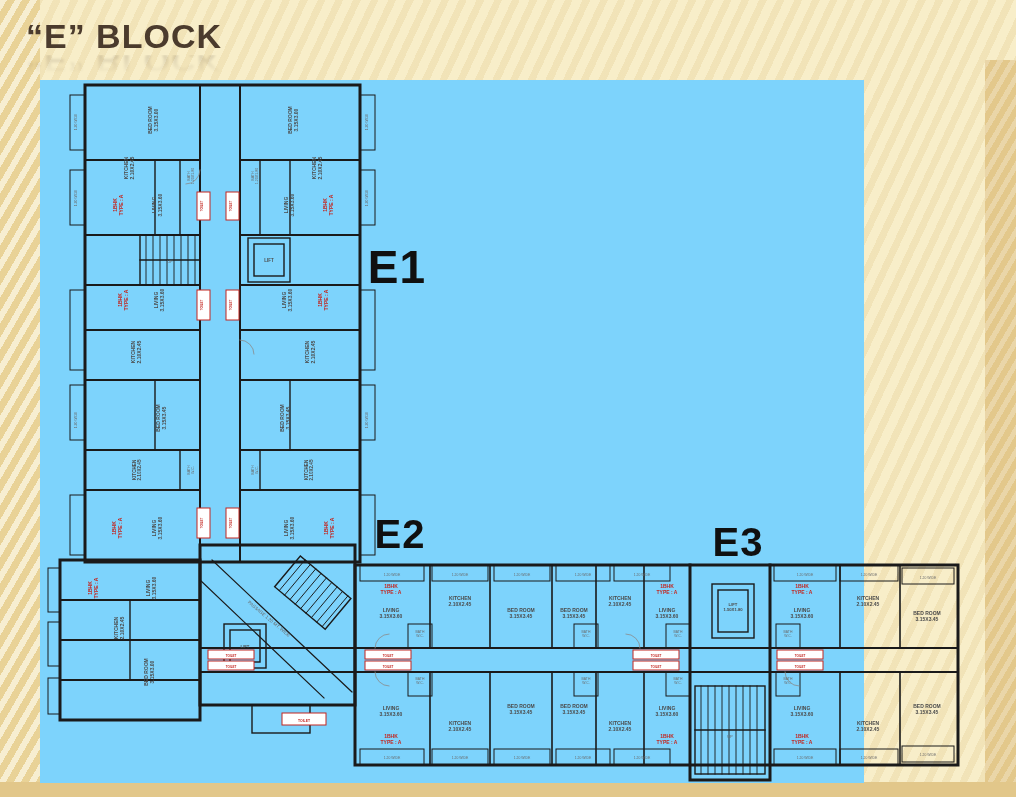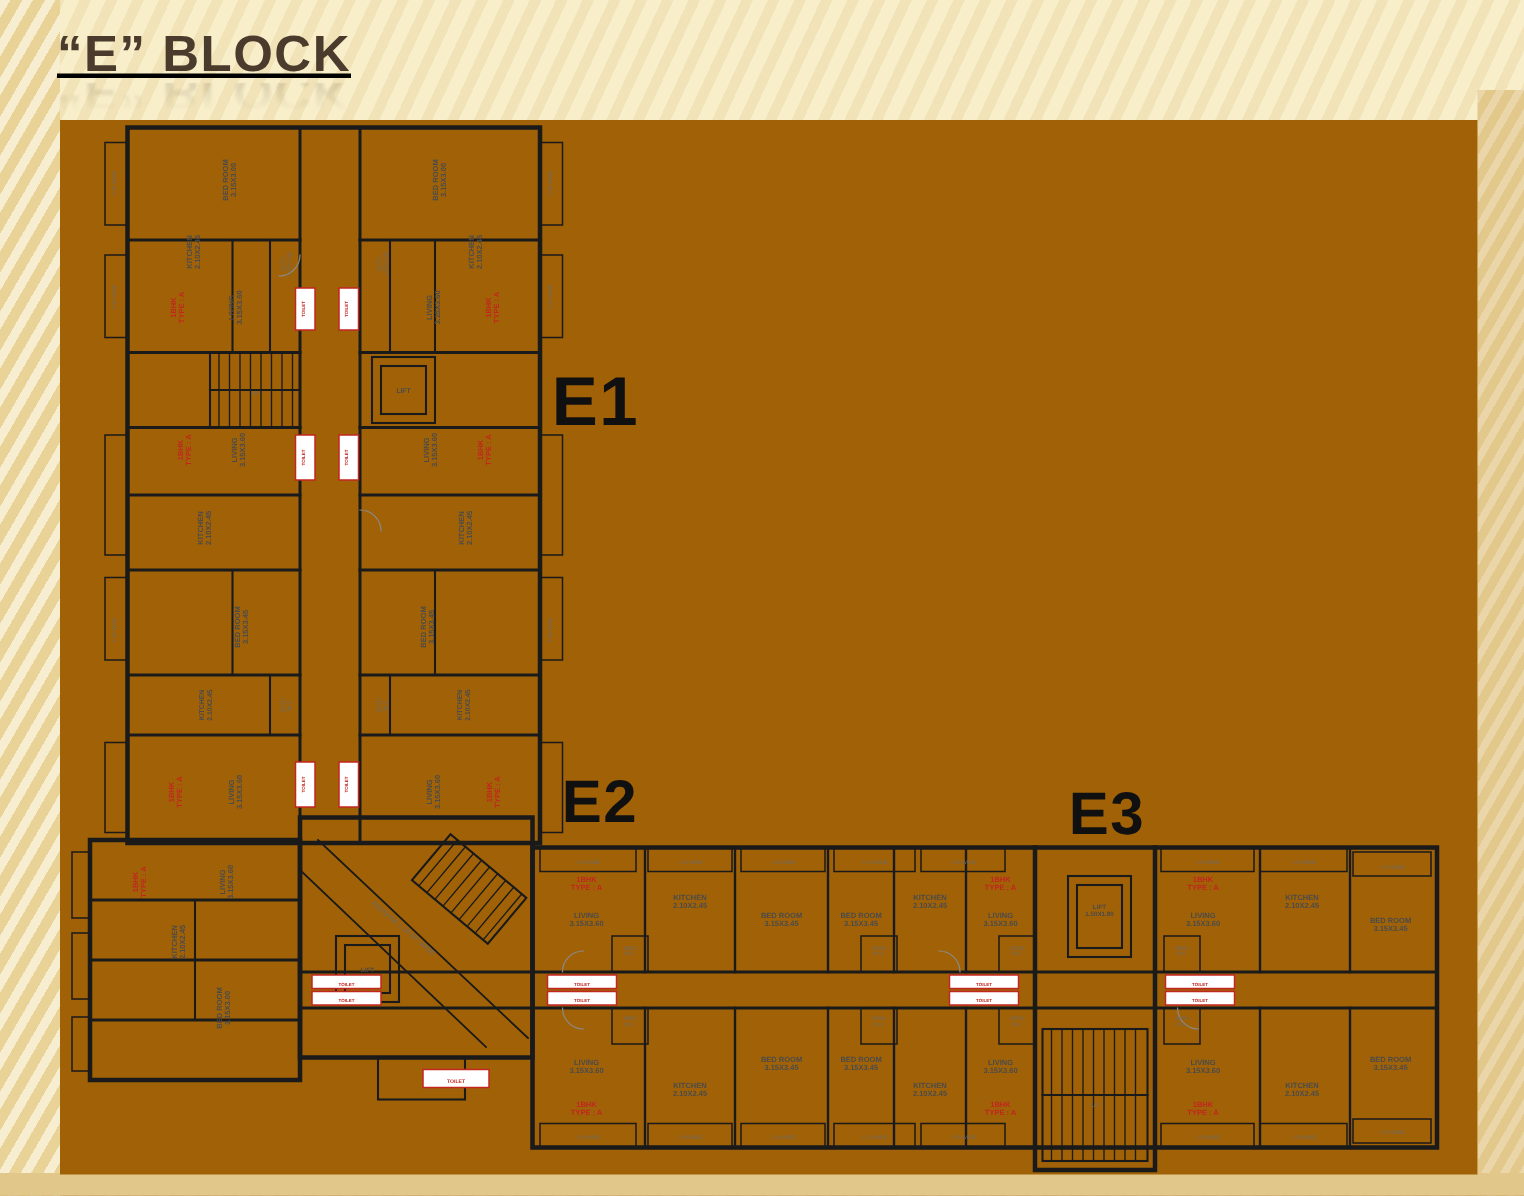--- a/index.html
+++ b/index.html
@@ -20,36 +20,36 @@
   .band-right{
     left:985px;top:60px;width:31px;height:737px;
     background:
       repeating-linear-gradient(120deg, rgba(255,255,255,.25) 0 5px, rgba(0,0,0,0) 5px 11px),
       #e3c88b;
   }
   .band-bottom{
     left:0;top:782px;width:1016px;height:15px;
     background:#e2c78a;
   }
-  .title-block{position:absolute;left:38px;top:18px;text-decoration:underline;}
+  .title-block{position:absolute;left:26px;top:18px;}
   .slide-title{
     font-size:34px;font-weight:bold;letter-spacing:1px;
     color:#4b3b2d;line-height:1.1;
   }
   .reflection{
     transform:scaleY(-1);
     opacity:.20;
     filter:blur(1px);
     height:24px;overflow:hidden;
     -webkit-mask-image:linear-gradient(to bottom, rgba(0,0,0,0) 20%, rgba(0,0,0,.8) 100%);
             mask-image:linear-gradient(to bottom, rgba(0,0,0,0) 20%, rgba(0,0,0,.8) 100%);
   }
   .plan-panel{
-    position:absolute;left:40px;top:80px;width:945px;height:703px;
-    background:#a16207;
+    position:absolute;left:40px;top:80px;width:824px;height:703px;
+    background:#7dd3fc;
   }
   svg{display:block;}
   svg text{font-family:"Liberation Sans",sans-serif;}
   .pl.room{fill:#4b4b4b;font-weight:bold;}
   .pl.tiny{fill:#6a6a6a;}
   .pl.red{fill:#c22620;font-weight:bold;}
   .pl.big{fill:#101010;font-weight:bold;letter-spacing:1px;}
   .w3{stroke-width:3;}
   .redbox{stroke:#c22620;fill:#fff;stroke-width:1;}
 </style>

